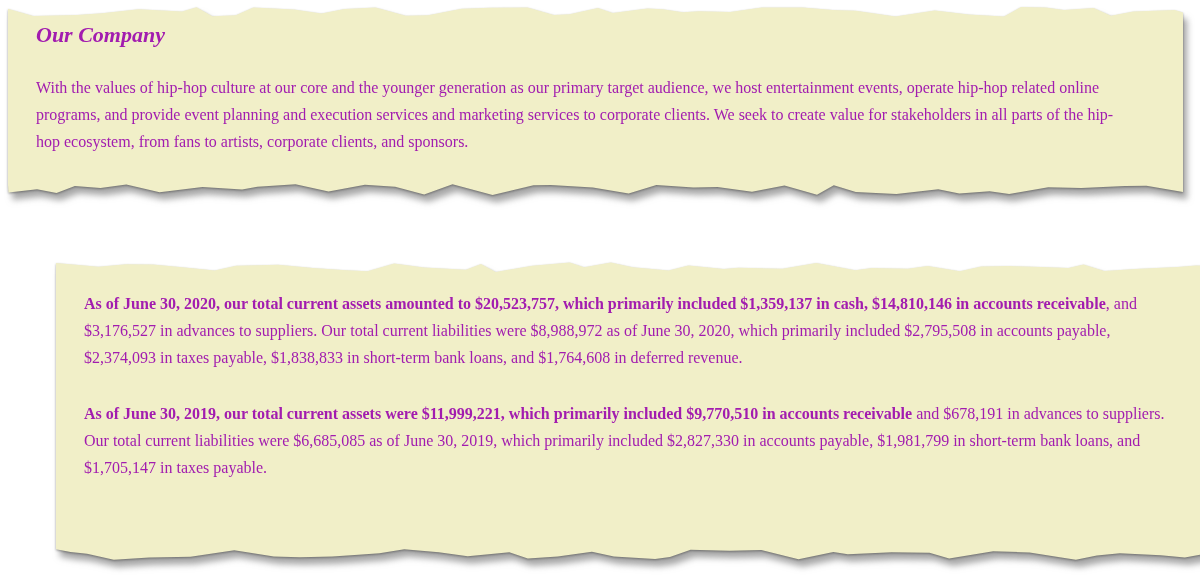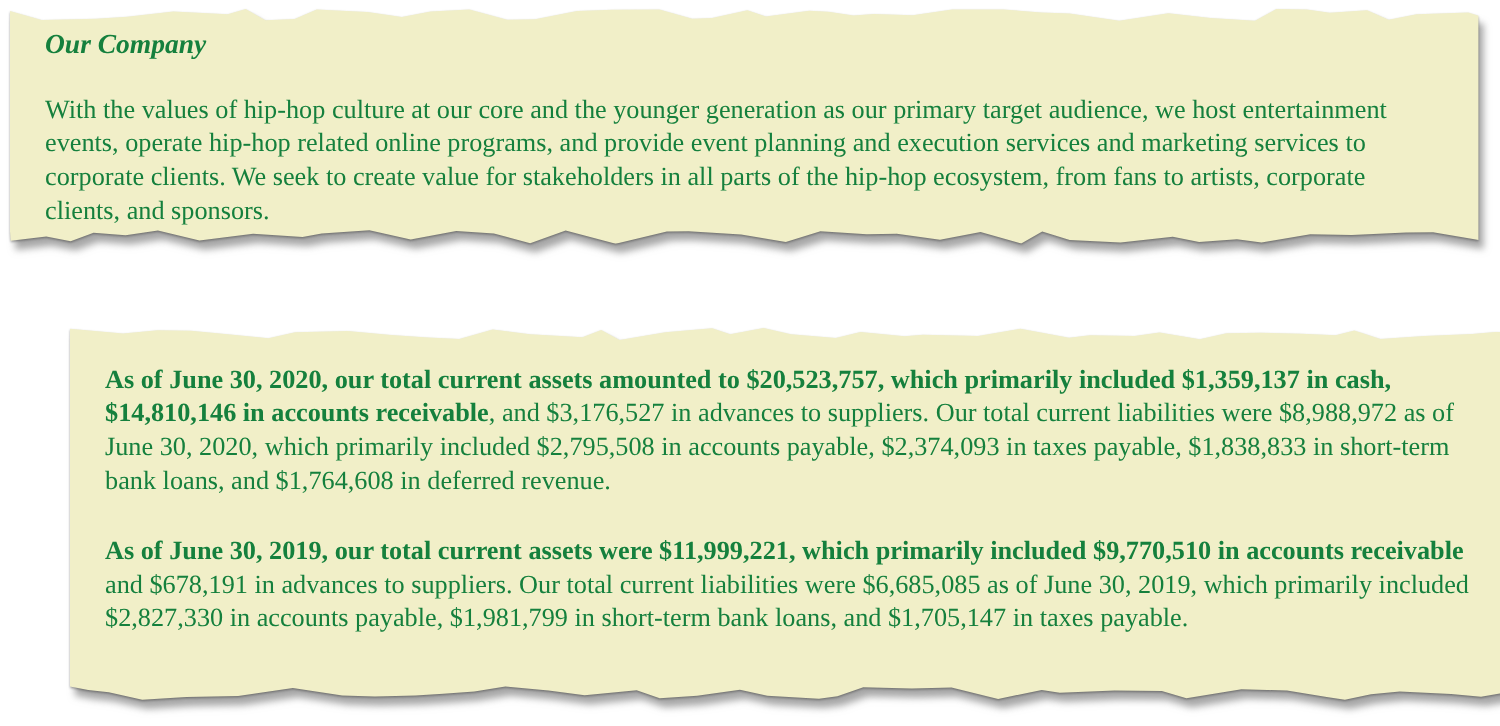--- a/index.html
+++ b/index.html
@@ -34,32 +34,32 @@
   .scrap-financials .paper { padding-top: 30px; }
   .heading {
     margin: 0;
     font-size: 22px;
     line-height: 27px;
     font-weight: bold;
     font-style: italic;
   }
   .body-text {
     margin: 0;
-    font-size: 21px;
+    font-size: 16px;
     line-height: 27px;
     text-align: left;
   }
   .scrap-company .body-text { margin-top: 26px; }
   .para-2019 { margin-top: 29px; }
   .body-text strong { font-weight: bold; }
 </style>
 </head>
 <body>
 
-<div class="page" style="color: #15803d;">
+<div class="page" style="color: #a21caf;">
 
   <div class="scrap scrap-company">
     <div class="paper" style="background: rgb(241, 239, 200); clip-path: polygon(0% 3.8px, 2.15% 11px, 5.85% 10px, 7.99% 8.3px, 11.12% 4.2px, 14.82% 6.4px, 16.05% 2.2px, 17.39% 11.2px, 19.38% 10.2px, 20.88% 2.5px, 24.34% 4.5px, 26.68% 8.5px, 28.64% 4.1px, 31.28% 2.6px, 33.85% 10.8px, 35.75% 10.3px, 38.61% 3.7px, 40.99% 2.7px, 44.22% 2.5px, 46.45% 10px, 47.8% 9.3px, 50.21% 3.1px, 51.46% 8.1px, 54.42% 3.5px, 55.72% 4.3px, 57.43% 7.3px, 58.82% 6.2px, 61.46% 7.1px, 64.15% 2.5px, 67.64% 2.6px, 70.21% 4.9px, 72.14% 5.7px, 75.52% 11.6px, 78.87% 5.6px, 81.75% 9.4px, 84.77% 11.6px, 86.22% 2.1px, 88.3% 2.5px, 89.86% 5.1px, 92.4% 3.1px, 93.87% 10.7px, 95.77% 6.4px, 99.29% 4.9px, 100% 7.6px, 100% calc(100% - 2.6px), 100% calc(100% - 5.1px), 96.89% calc(100% - 11.2px), 95.04% calc(100% - 11.1px), 91.35% calc(100% - 9.1px), 88.53% calc(100% - 9.7px), 85.21% calc(100% - 3px), 83.54% calc(100% - 5.7px), 80.96% calc(100% - 3.5px), 79.17% calc(100% - 7.7px), 75.61% calc(100% - 3.1px), 72.15% calc(100% - 5px), 70.28% calc(100% - 11.8px), 68.85% calc(100% - 2.2px), 66.08% calc(100% - 11.4px), 63.32% calc(100% - 5.2px), 60.38% calc(100% - 10.1px), 58.34% calc(100% - 9.6px), 55.18% calc(100% - 12px), 52.82% calc(100% - 3.4px), 49.78% calc(100% - 9.4px), 46.2% calc(100% - 12.1px), 44.72% calc(100% - 11.8px), 41.24% calc(100% - 2px), 37.83% calc(100% - 12.7px), 35.42% calc(100% - 2.5px), 32.95% calc(100% - 10.3px), 30.38% calc(100% - 12.3px), 27.28% calc(100% - 5.4px), 24.47% calc(100% - 12.8px), 21.22% calc(100% - 10.3px), 19.92% calc(100% - 7.4px), 16.55% calc(100% - 10.1px), 12.9% calc(100% - 4.7px), 10.07% calc(100% - 12.6px), 7.87% calc(100% - 8.9px), 5.69% calc(100% - 10.9px), 4.13% calc(100% - 4px), 2.47% calc(100% - 7.8px), 0.05% calc(100% - 4.5px), 0% calc(100% - 12px));">
       <h2 class="heading">Our Company</h2>
       <p class="body-text">With the values of hip-hop culture at our core and the younger generation as our primary target audience, we host entertainment events, operate hip-hop related online programs, and provide event planning and execution services and marketing services to corporate clients. We seek to create value for stakeholders in all parts of the hip-hop ecosystem, from fans to artists, corporate clients, and sponsors.</p>
     </div>
   </div>
 
   <div class="scrap scrap-financials">
     <div class="paper" style="background: rgb(241, 239, 200); clip-path: polygon(0% 2.9px, 3.61% 6.8px, 5.97% 4.2px, 8.23% 4.6px, 10.74% 7.3px, 13.51% 10.6px, 15.33% 5.7px, 18.9% 4.7px, 21.87% 8px, 24.39% 9.9px, 26.51% 11.2px, 28.78% 3.5px, 31.32% 7.4px, 34.89% 9.7px, 36.17% 4px, 37.42% 11.9px, 40.54% 5.8px, 43.72% 2.5px, 44.95% 7.3px, 47.22% 2.4px, 49.08% 7.3px, 52.14% 10.4px, 53.82% 5.6px, 56.82% 9px, 58.07% 7.8px, 61.83% 8.7px, 64.71% 3px, 68.02% 10.2px, 69.45% 8.1px, 72.5% 8.7px, 74.18% 6px, 76.92% 11.3px, 78.74% 6.5px, 81.07% 6.1px, 83.87% 7px, 86.17% 8.1px, 87.45% 4.4px, 89.21% 11.1px, 92.21% 8.8px, 95.46% 7.1px, 97.02% 5.5px, 99.94% 6.1px, 100% 7.2px, 100% calc(100% - 6.5px), 100% calc(100% - 4.1px), 97.94% calc(100% - 8.5px), 96.07% calc(100% - 4.6px), 94.03% calc(100% - 6.8px), 90.54% calc(100% - 8.8px), 88.58% calc(100% - 6.6px), 86.8% calc(100% - 2.3px), 85.56% calc(100% - 4.4px), 82.86% calc(100% - 9.6px), 79.76% calc(100% - 10.7px), 76.01% calc(100% - 3.5px), 74.34% calc(100% - 9.3px), 71.12% calc(100% - 9.7px), 67.39% calc(100% - 7.8px), 66.16% calc(100% - 10.1px), 63.19% calc(100% - 2.8px), 60.02% calc(100% - 12.1px), 57.3% calc(100% - 11.3px), 54.01% calc(100% - 12.3px), 52.25% calc(100% - 5px), 50.99% calc(100% - 3px), 47.48% calc(100% - 5.5px), 45.61% calc(100% - 10.2px), 42.7% calc(100% - 5.4px), 40.15% calc(100% - 3.4px), 38.58% calc(100% - 9.8px), 35.04% calc(100% - 5.8px), 32.58% calc(100% - 9.7px), 29.64% calc(100% - 12.8px), 27.53% calc(100% - 8.8px), 25.41% calc(100% - 7.1px), 23.52% calc(100% - 5.6px), 20.76% calc(100% - 4.8px), 18.54% calc(100% - 5.6px), 15.17% calc(100% - 11.7px), 11.45% calc(100% - 5.2px), 7.92% calc(100% - 4.5px), 4.92% calc(100% - 2.2px), 2.64% calc(100% - 8.3px), 1.24% calc(100% - 10px), 0% calc(100% - 12.8px));">

